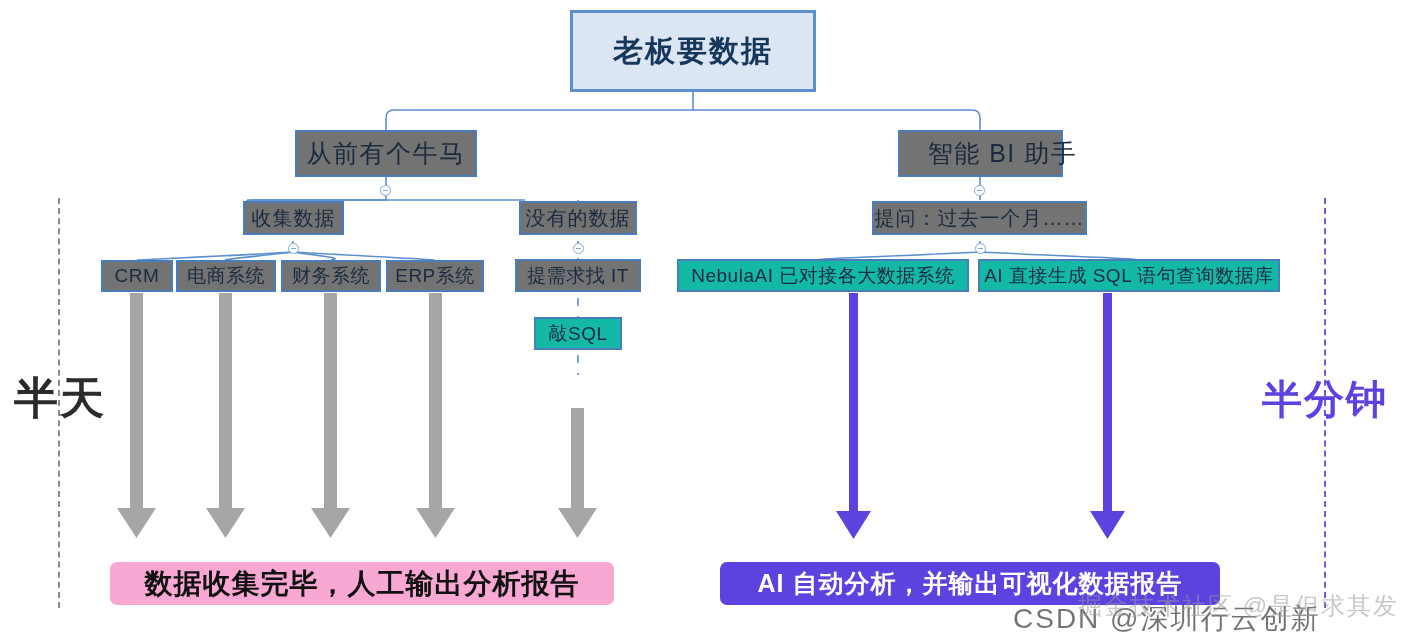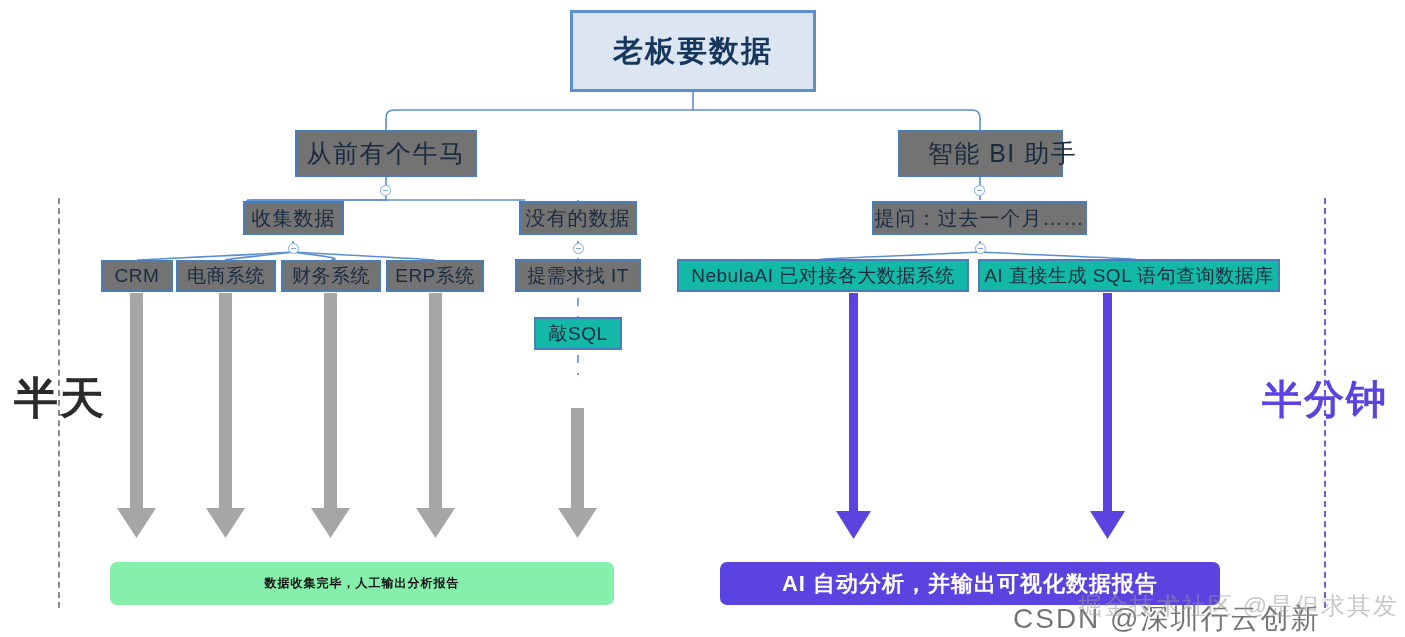--- a/index.html
+++ b/index.html
@@ -48,22 +48,22 @@
     position:absolute;font-weight:bold;white-space:nowrap;
   }
   .sidelabel.left{font-size:44px;color:#2b2b2b;letter-spacing:2px;}
   .sidelabel.right{font-size:40px;color:#5b43e0;letter-spacing:2px;}
 
   .bar{
     position:absolute;box-sizing:border-box;border-radius:7px;
     display:flex;align-items:center;justify-content:center;
     font-weight:bold;white-space:nowrap;
   }
-  .bar.gray{background:#86efac;color:#111111;font-size:12px;letter-spacing:1px;}
-  .bar.purple{background:#5b43e0;color:#ffffff;font-size:22px;letter-spacing:1px;}
+  .bar.gray{background:#f9a8d4;color:#111111;font-size:28px;letter-spacing:1px;}
+  .bar.purple{background:#5b43e0;color:#ffffff;font-size:25px;letter-spacing:1px;}
 
   .watermark{
     position:absolute;white-space:nowrap;pointer-events:none;
     color:#9a9a9a;opacity:.55;font-size:24px;letter-spacing:2px;
   }
   .watermark.faint{color:#000000;opacity:.55;font-size:28px;}
 </style>
 </head>
 <body>
 

